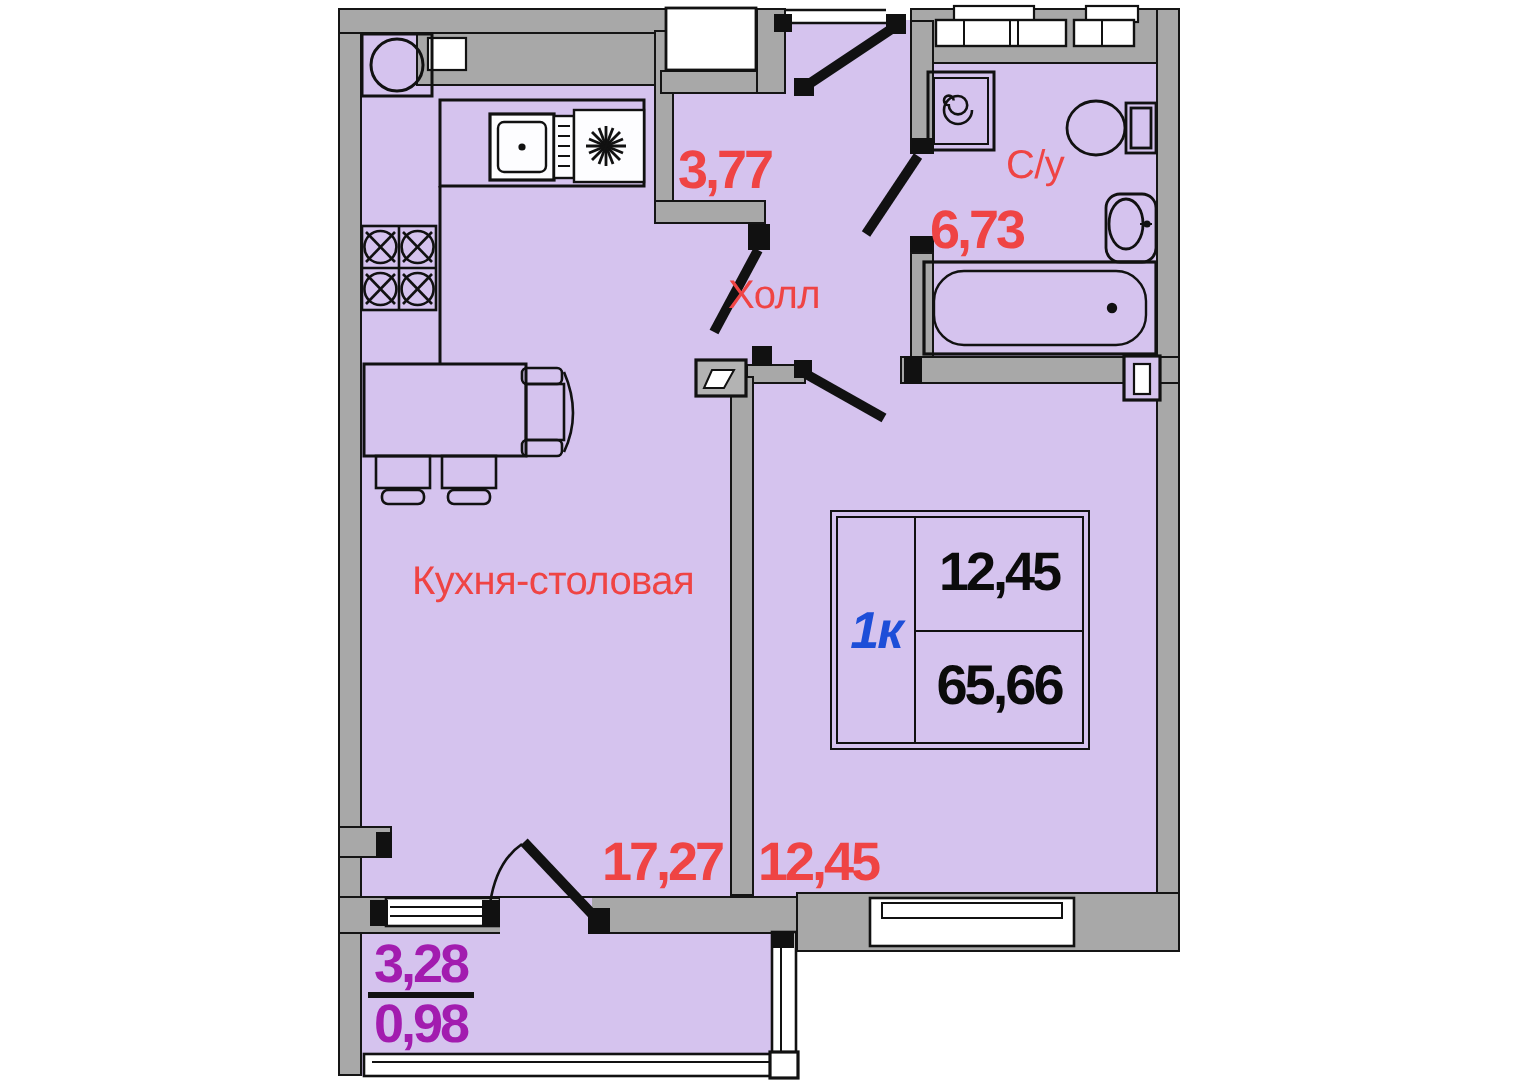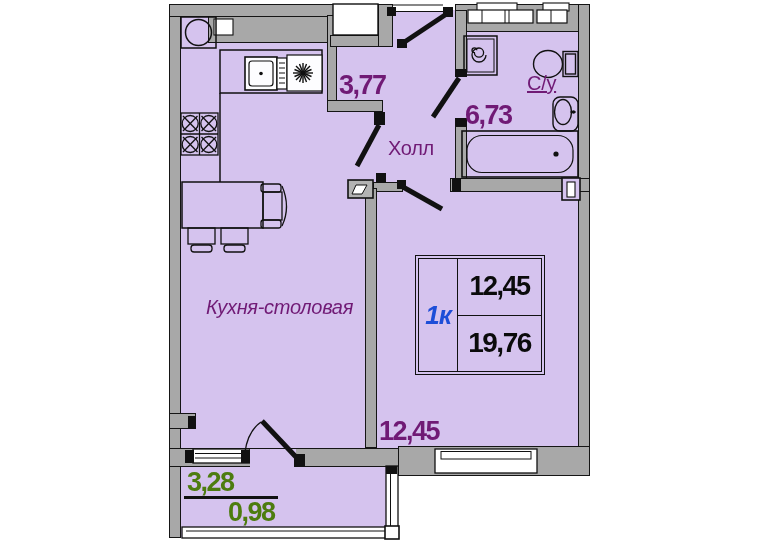--- a/index.html
+++ b/index.html
@@ -2,27 +2,27 @@
 <html><head>
 <meta charset="utf-8">
 <style>
   html,body{margin:0;padding:0;background:#fff;}
   #stage{position:relative;width:760px;height:540px;background:#fff;overflow:hidden;
          font-family:"Liberation Sans",sans-serif;}
   .floor{position:absolute;background:#d5c3ee;}
   .wall{position:absolute;background:#a8a8a8;border:1px solid #151515;box-sizing:border-box;}
   .pier{position:absolute;background:#a8a8a8;border:1px solid #151515;box-sizing:border-box;}
   svg.overlay{position:absolute;left:0;top:0;z-index:5;}
-  .lbl{position:absolute;z-index:6;color:#701a75;white-space:nowrap;}
+  .lbl{position:absolute;z-index:6;color:#ef4444;white-space:nowrap;}
   .room-name{font-size:20px;font-weight:normal;letter-spacing:-0.3px;}
   .dim{font-size:27px;font-weight:bold;letter-spacing:-1.5px;}
-  .balcony-dim{position:absolute;left:184px;top:469px;z-index:6;color:#4d7c0f;
+  .balcony-dim{position:absolute;left:184px;top:469px;z-index:6;color:#a21caf;
                font-size:27px;font-weight:bold;letter-spacing:-1.5px;line-height:26px;}
   .balcony-dim .top{display:block;padding:0 3px 1px 3px;border-bottom:3px solid #111;}
-  .balcony-dim .bot{display:block;padding:0 3px;margin-left:41px;}
+  .balcony-dim .bot{display:block;padding:0 3px;}
   .info-box{position:absolute;left:415px;top:255px;width:130px;height:120px;z-index:6;
             border:1.5px solid #111;box-sizing:border-box;background:transparent;}
   .info-inner{position:absolute;left:2px;top:2px;right:2px;bottom:2px;
               border:1px solid #111;display:flex;}
   .info-unit{width:38px;display:flex;align-items:center;justify-content:center;
              font-size:26px;font-weight:bold;font-style:italic;letter-spacing:-1px;color:#1d4ed8;}
   .info-vals{flex:1;display:flex;flex-direction:column;border-left:1px solid #111;}
   .info-row{flex:1;display:flex;align-items:center;justify-content:center;
             font-weight:bold;color:#0b0b0b;letter-spacing:-1.5px;}
   .info-row + .info-row{border-top:1px solid #111;}
@@ -210,36 +210,37 @@
       <rect x="452" y="178" width="9" height="14"></rect>
       <rect x="455" y="69" width="12" height="8"></rect>
       <rect x="455" y="118" width="12" height="8"></rect>
       <rect x="185" y="450" width="9" height="13"></rect>
       <rect x="241" y="450" width="9" height="13"></rect>
       <rect x="294" y="454" width="11" height="13"></rect>
       <rect x="188" y="416" width="8" height="13"></rect>
     </g>
   </svg>
 
-  <div class="lbl room-name" style="left:206px;top:296px;font-style:italic;">Кухня-столовая</div>
-  <div class="lbl room-name" style="left:388px;top:137px;">Холл</div>
-  <div class="lbl room-name" style="left:527px;top:72px;text-decoration:underline;">С/у</div>
+  <div class="lbl room-name" style="left:206px;top:280px;">Кухня-столовая</div>
+  <div class="lbl room-name" style="left:364px;top:137px;">Холл</div>
+  <div class="lbl room-name" style="left:503px;top:72px;">С/у</div>
 
   <div class="lbl dim" style="left:339px;top:70px;">3,77</div>
   <div class="lbl dim" style="left:465px;top:100px;">6,73</div>
+  <div class="lbl dim" style="left:301px;top:416px;">17,27</div>
   <div class="lbl dim" style="left:379px;top:416px;">12,45</div>
 
   <div class="balcony-dim">
     <span class="top">3,28</span>
     <span class="bot">0,98</span>
   </div>
 
   <div class="info-box">
     <div class="info-inner">
       <div class="info-unit">1к</div>
       <div class="info-vals">
         <div class="info-row r1">12,45</div>
-        <div class="info-row r3">19,76</div>
+        <div class="info-row r3">65,66</div>
       </div>
     </div>
   </div>
 
 </div>
 
 </body></html>

